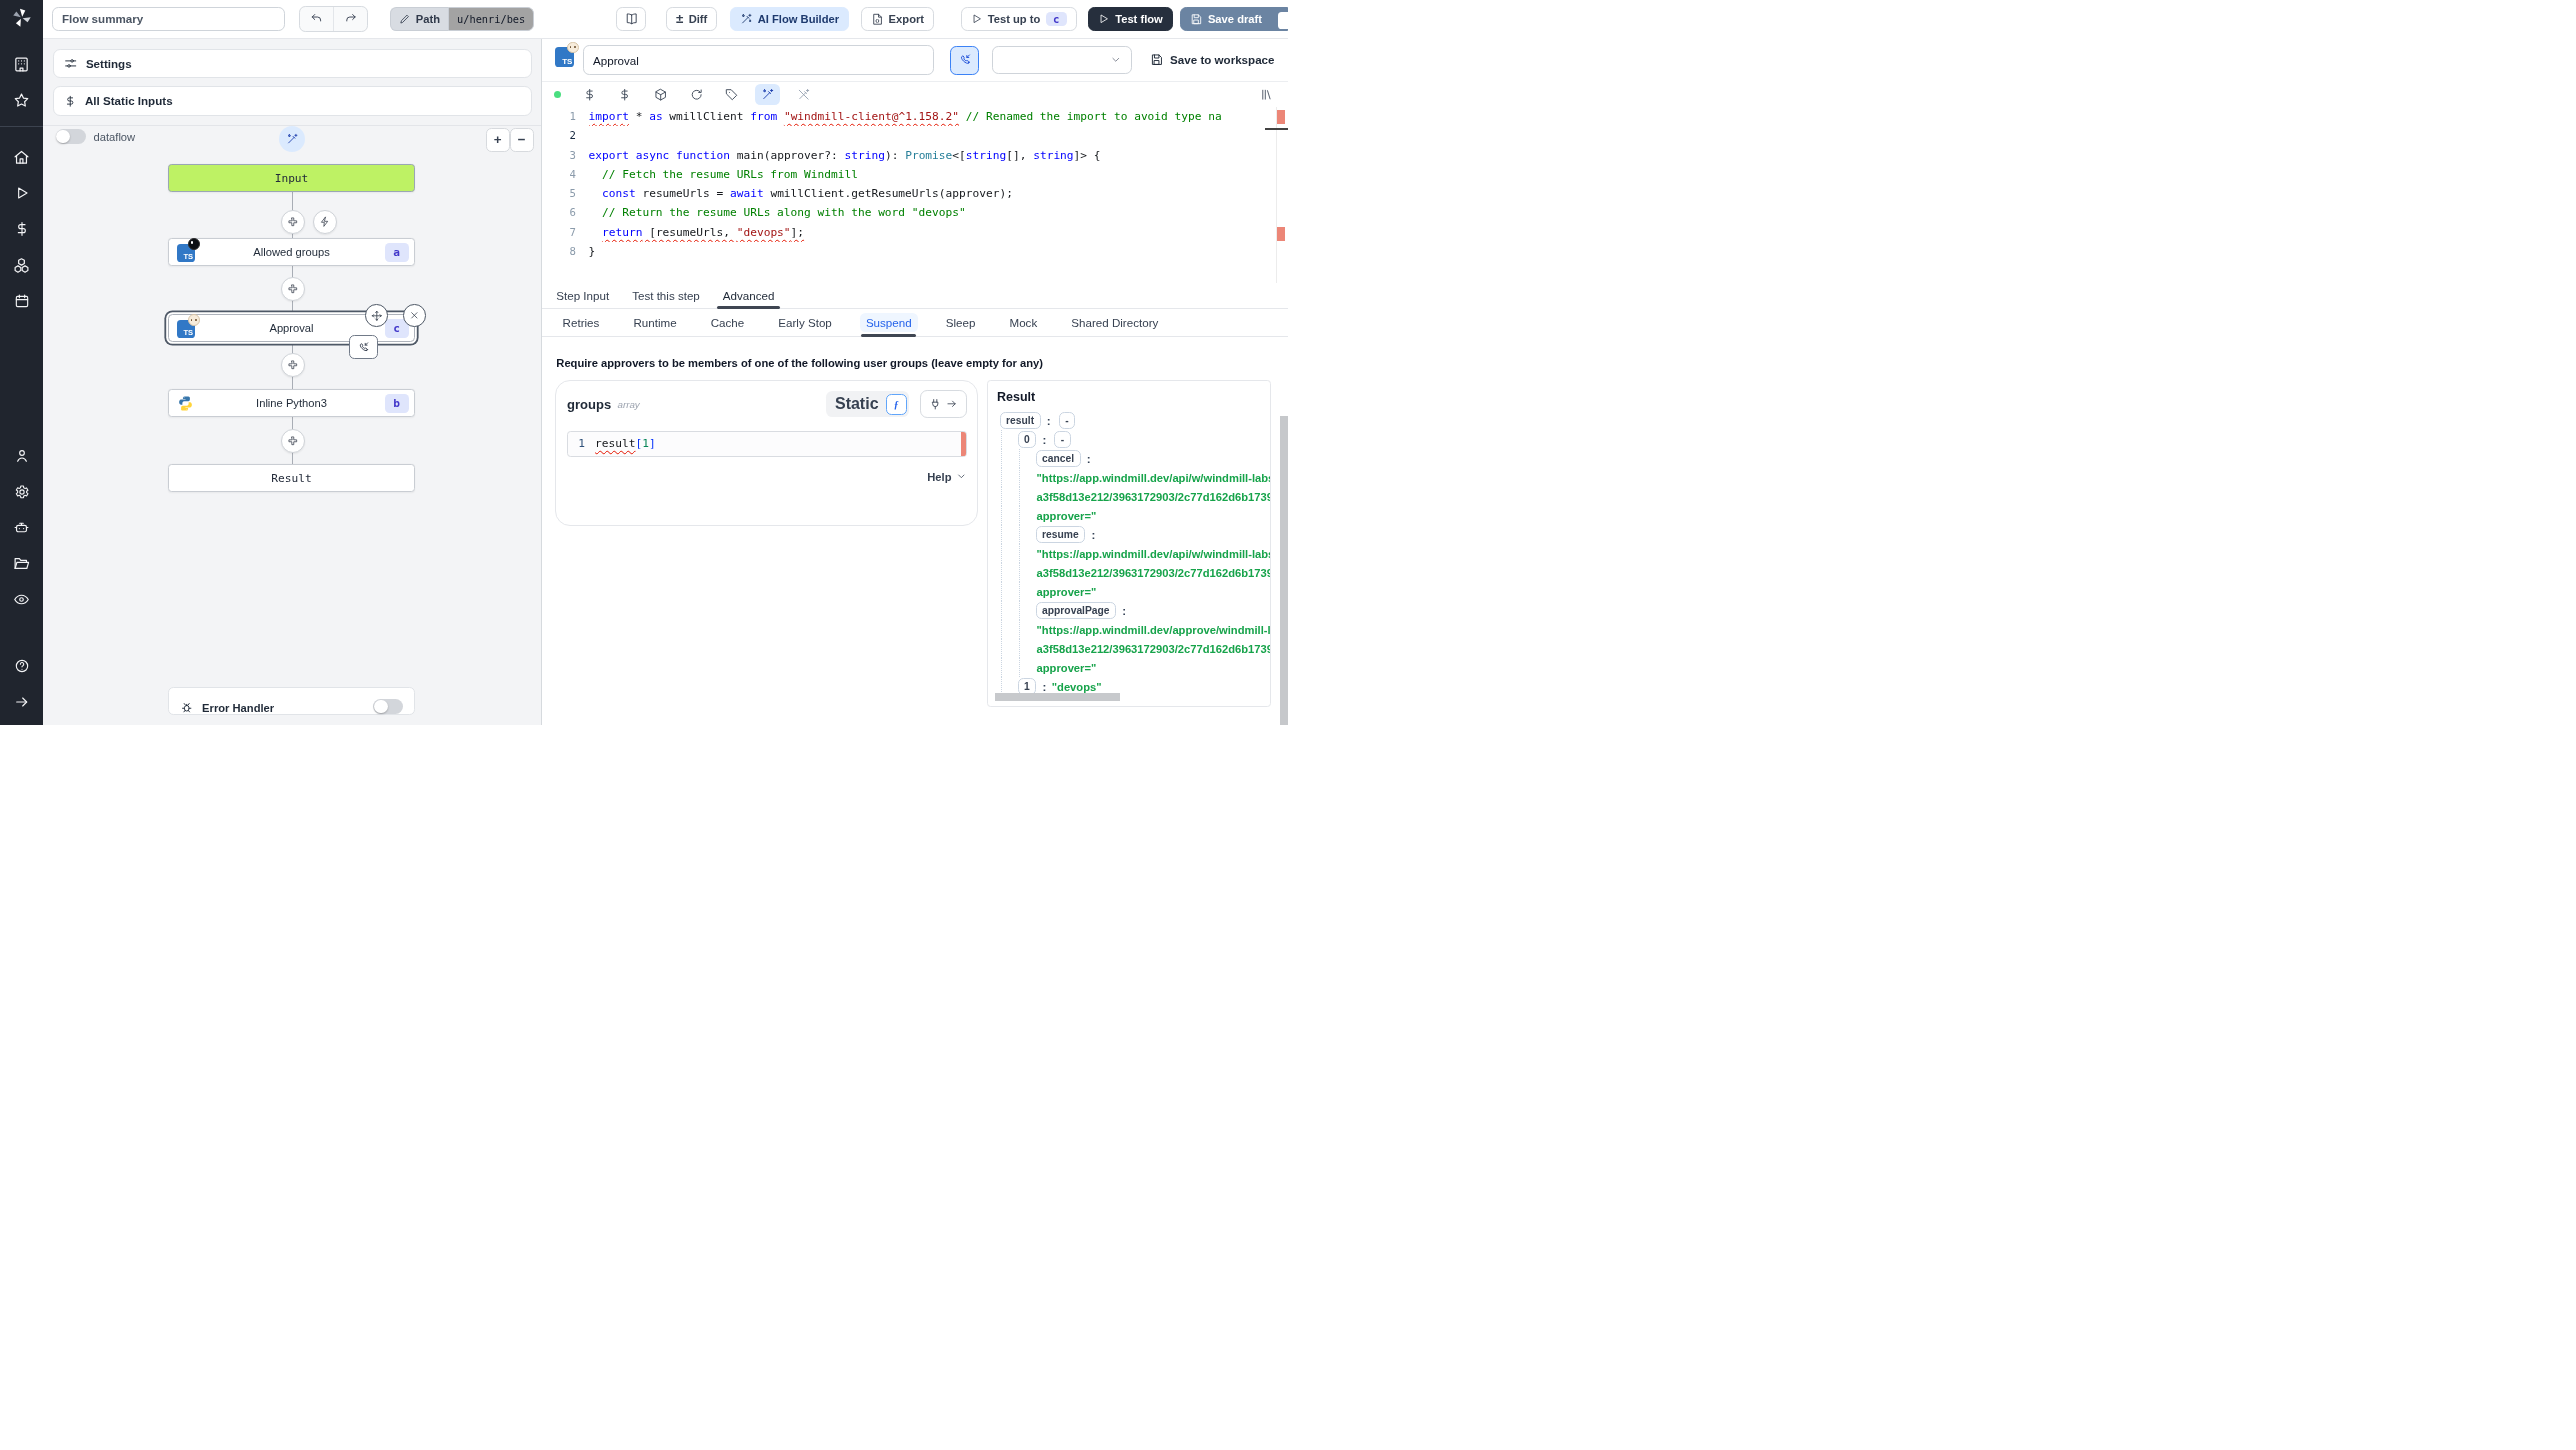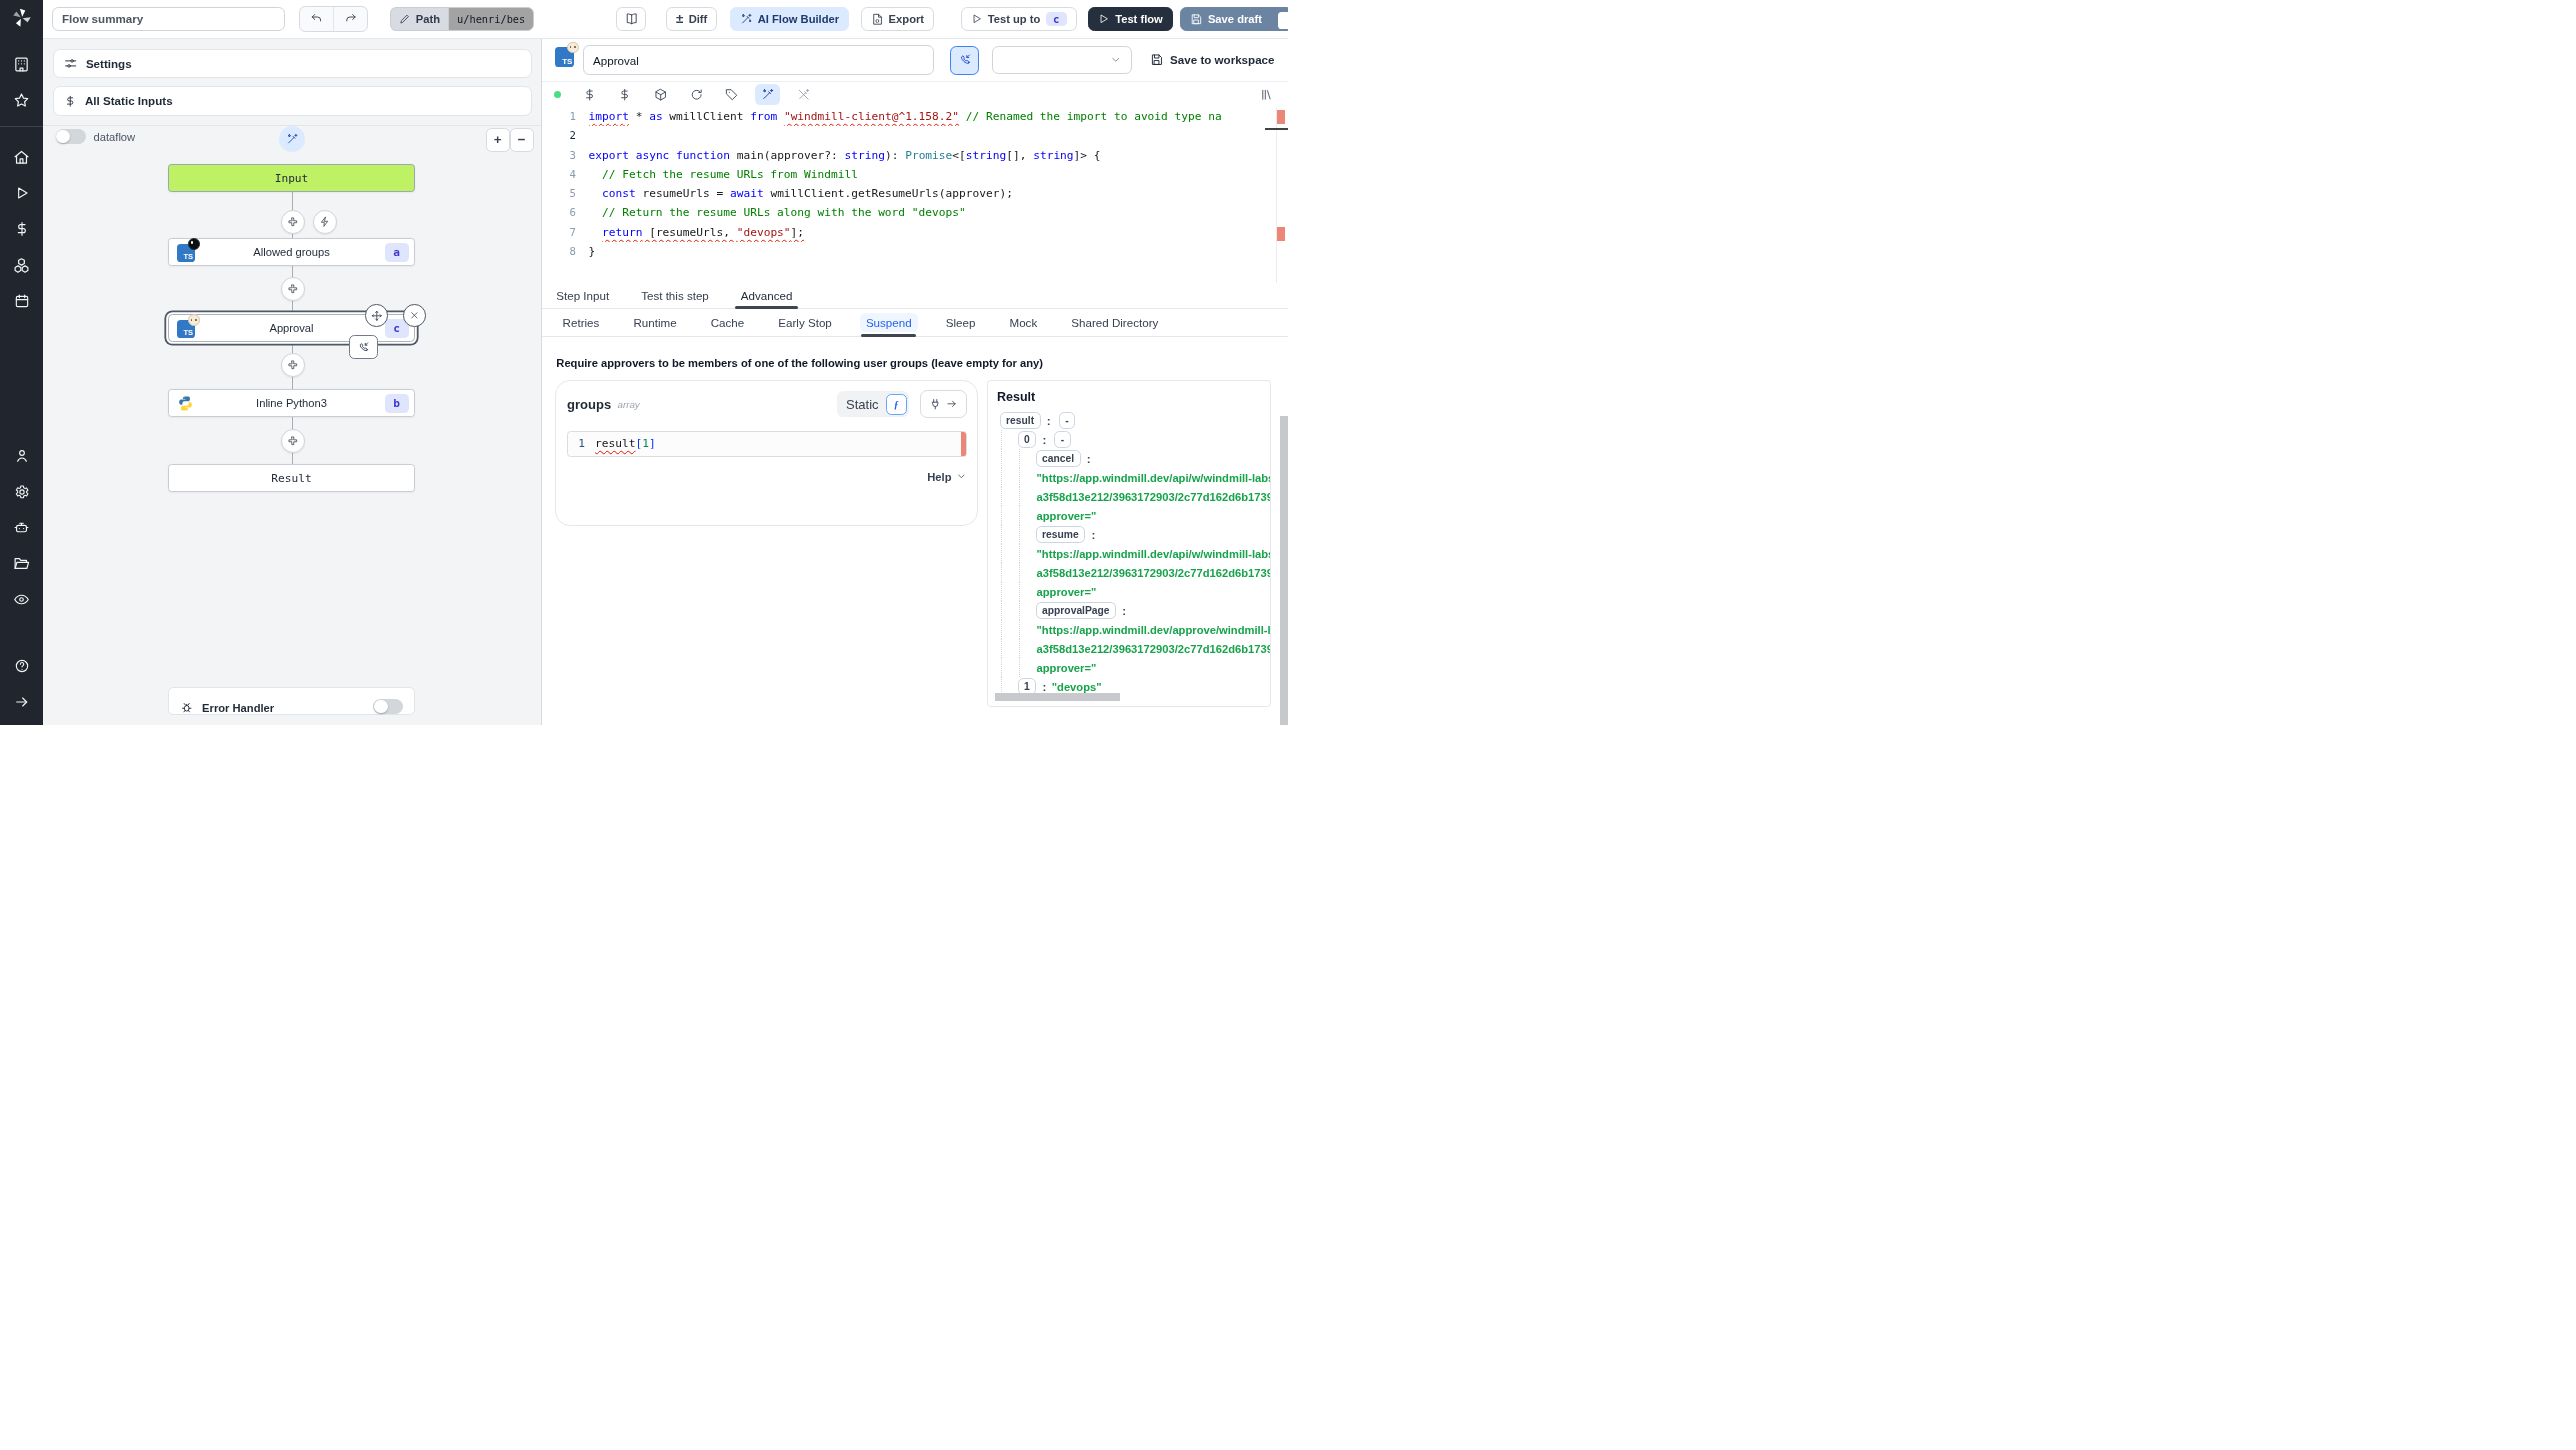--- a/index.html
+++ b/index.html
@@ -101,39 +101,39 @@
   .ln{width:34px;text-align:right;color:#8b9bab;flex:none;padding-right:12.5px;font-size:10.7px}
   .ln.active{color:#16283f}
   .lc{flex:1;overflow:hidden;white-space:pre;color:#16191d}
   .tok-k{color:#0000ff}.tok-c{color:#008000}.tok-s{color:#a31515}.tok-t{color:#267f99}.tok-p{color:#16191d}
   .sq{text-decoration-line:underline;text-decoration-style:wavy;text-decoration-color:#e51400;text-decoration-thickness:0.9px;text-underline-offset:2.7px}
   .ruler{position:absolute;right:10.7px;top:0;width:0.9px;height:176px;background:#ececec}
   .rmark{position:absolute;right:2.7px;width:8px;height:14.3px;background:#ec8677}
   .rthumb{position:absolute;right:0;width:23px;height:2.7px;background:#424242;top:20.6px}
 
   
-  .tabs{position:absolute;left:0;top:244px;width:100%;height:26px;display:flex;gap:32px;padding-left:14.3px;border-bottom:0.9px solid #e5e7eb;box-sizing:border-box}
+  .tabs{position:absolute;left:0;top:244px;width:100%;height:26px;display:flex;gap:23px;padding-left:14.3px;border-bottom:0.9px solid #e5e7eb;box-sizing:border-box}
   .tab{position:relative;display:flex;align-items:center;font-size:11.6px;color:#374151;cursor:pointer}
   .tab.active{font-weight:400;color:#1f2937}
   .tab.active:after{content:"";position:absolute;left:-5.4px;right:-5.4px;bottom:-0.9px;height:2.7px;background:#3f4652;border-radius:1.8px}
   .subtabs{position:absolute;left:0;top:270px;width:100%;height:28px;display:flex;gap:21.5px;padding-left:14.3px;border-bottom:0.9px solid #e5e7eb;box-sizing:border-box}
   .subtab{position:relative;display:flex;align-items:center;font-size:11.6px;color:#374151;cursor:pointer}
   .subtab .lbl{padding:2.7px 6.3px;border-radius:5.4px}
   .subtab.active .lbl{background:#eff6ff;color:#2563eb}
   .subtab.active:after{content:"";position:absolute;left:1.8px;right:1.8px;bottom:-0.9px;height:2.7px;background:#3f4652;border-radius:1.8px}
 
   .suspend-heading{position:absolute;left:14.3px;top:318px;font-size:11.2px;font-weight:700;color:#111827}
 
   
   .groups-box{position:absolute;left:13.4px;top:341px;width:423px;height:146px;border:0.9px solid #e5e7eb;border-radius:15px;box-sizing:border-box;padding:9px 10.7px}
   .groups-head{display:flex;align-items:center}
   .gname{font-size:13px;font-weight:700;color:#1f2937}
   .gtype{font-size:9.8px;color:#9ca3af;font-style:italic;margin-left:6.3px}
   .mode-toggle{margin-left:auto;display:flex;align-items:center;background:#f1f2f4;border-radius:6.3px;padding:2.7px 2.7px 2.7px 9px;gap:7.2px;cursor:pointer}
-  .mode-toggle .mlabel{font-size:13px;font-weight:400;color:#374151}
+  .mode-toggle .mlabel{font-size:16px;font-weight:700;color:#374151}
   .fbox{width:19px;height:19px;background:#fff;border:1.3px solid #60a5fa;border-radius:5.4px;color:#2563eb;display:flex;align-items:center;justify-content:center;
         font-size:9.8px;font-weight:700;font-family:"Liberation Serif",serif;font-style:italic}
   .plug-btn{margin-left:10.7px;height:26px;border:0.9px solid #d7dbe0;border-radius:7.2px;display:flex;align-items:center;gap:4.5px;padding:0 8px;color:#374151;cursor:pointer}
   .expr-editor{margin-top:12.5px;height:24px;border:0.9px solid #d9dce1;border-radius:3.6px;background:#fcfcfd;display:flex;align-items:center;
         font-family:"DejaVu Sans Mono",monospace;font-size:11.2px;position:relative;overflow:hidden}
   .expr-ln{width:27px;text-align:center;color:#30527b;flex:none}
   .expr-bar{position:absolute;right:0;top:0;width:4.5px;height:100%;background:#ec8677}
   .tok-b{color:#0431fa}.tok-n{color:#098658}
   .help-row{display:flex;justify-content:flex-end;align-items:center;gap:4.5px;margin-top:14.3px;color:#374151;font-size:11.2px;font-weight:700;cursor:pointer}
 

